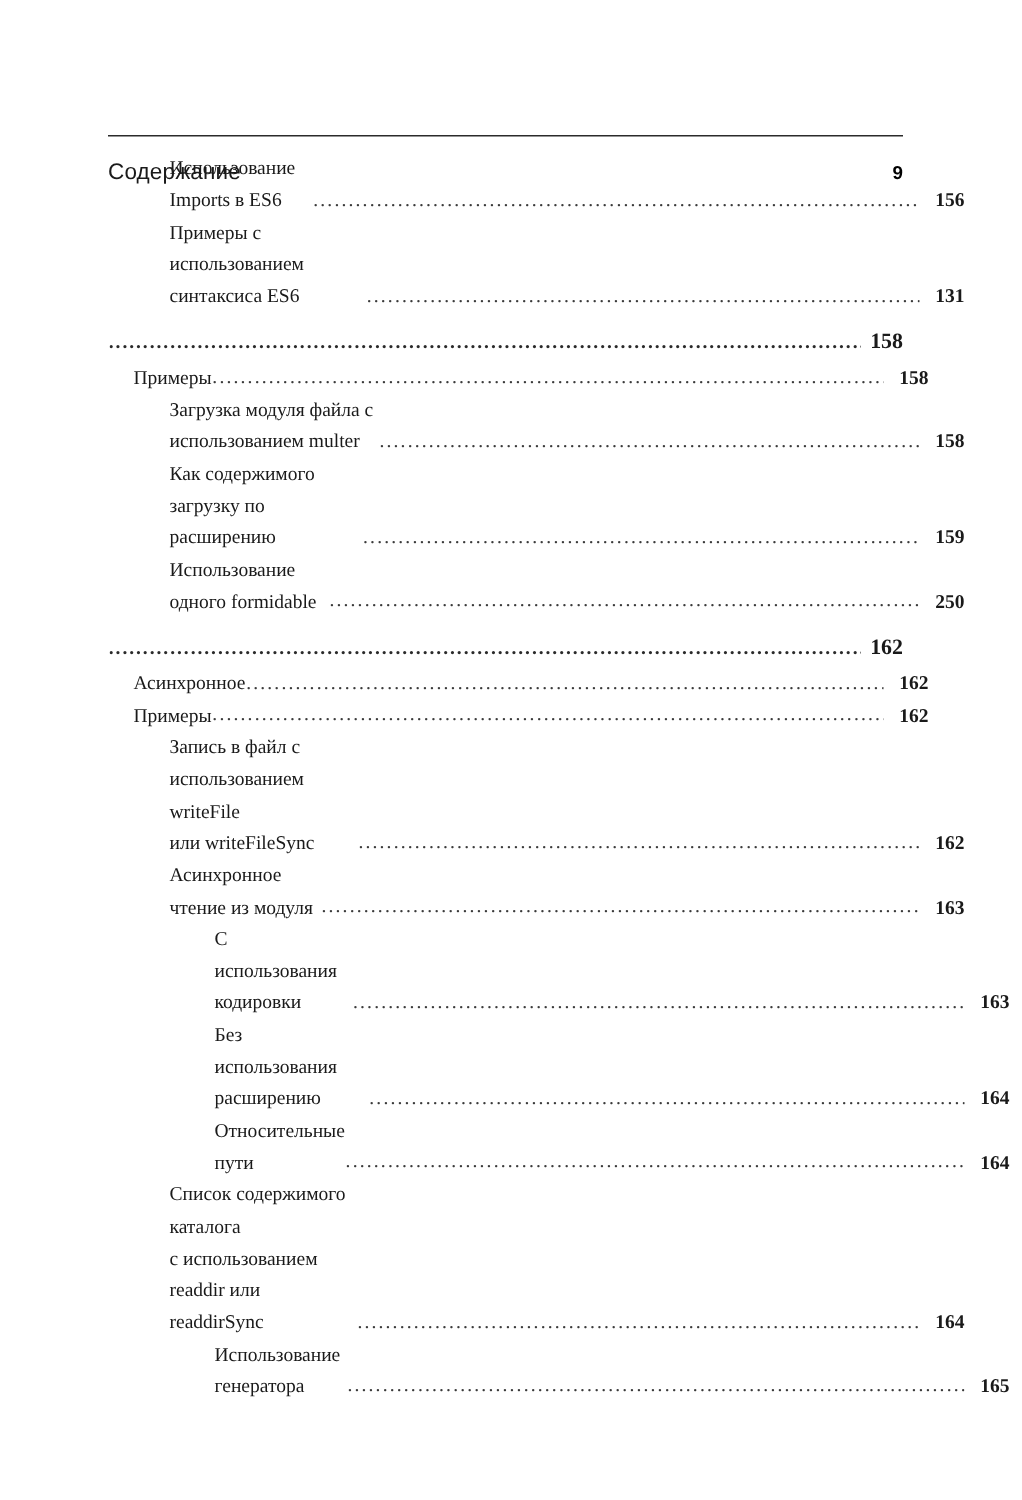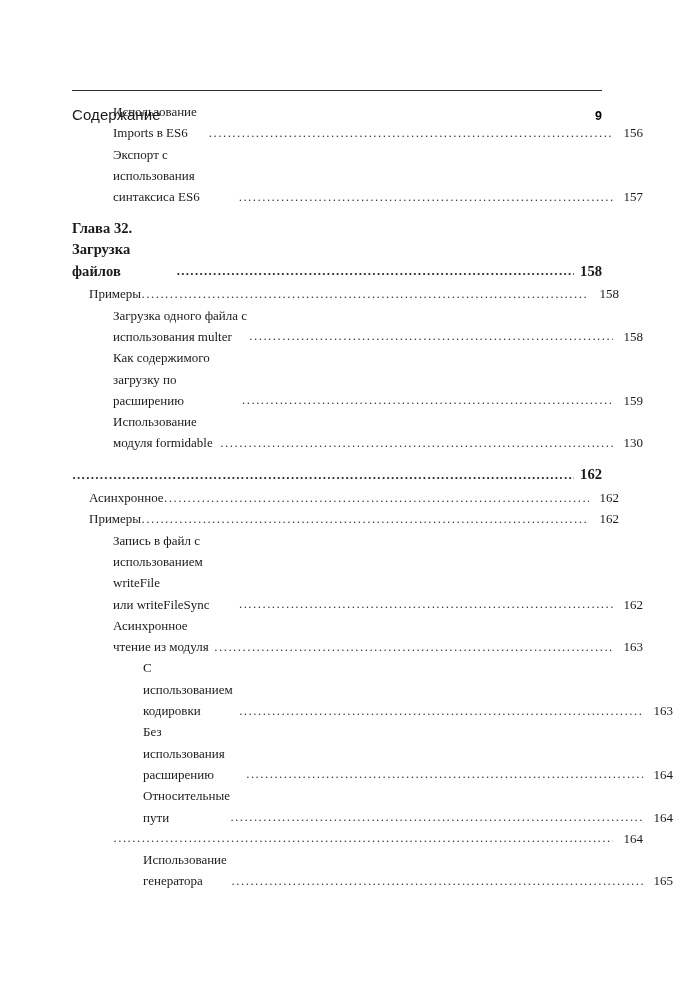--- a/index.html
+++ b/index.html
@@ -106,21 +106,21 @@
   .lvl-chapter .leader {
     letter-spacing: 1.3px;
     color: #2a2a2a;
   }
   .lvl-chapter .pageno { min-width: 28px; }
 
   .lvl-1 { padding-left: 17px; }
   .lvl-2 { padding-left: 41px; }
   .lvl-3 { padding-left: 71px; }
 
-  .lvl-1 .pageno, .lvl-2 .pageno, .lvl-3 .pageno { padding-left: 3.5px; }
+  .lvl-1 .pageno, .lvl-2 .pageno, .lvl-3 .pageno { padding-left: 3.5px; font-weight: bold; }
 
   
   .entry.wrap { align-items: flex-end; }
   .entry.wrap .label { max-width: 78%; }
 </style>
 </head>
 <body>
 
 <div class="page">
 
@@ -130,48 +130,47 @@
   </div>
   <div class="runhead-rule"></div>
 
   <div class="toc" id="toc-list">
       <div class="entry lvl-2">
         <span class="label">Использование Imports в ES6</span>
         <span class="leader"></span>
         <span class="pageno">156</span>
       </div>
       <div class="entry lvl-2">
-        <span class="label">Экспорт с использования синтаксиса ES6</span>
-        <span class="leader"></span>
-        <span class="pageno">157</span>
+        <span class="label">Примеры с использованием синтаксиса ES6</span>
+        <span class="leader"></span>
+        <span class="pageno">131</span>
       </div>
       <div class="entry lvl-chapter">
-        <span class="label">Глава 32. Загрузка файлов</span>
         <span class="leader"></span>
         <span class="pageno">158</span>
       </div>
       <div class="entry lvl-1">
         <span class="label">Примеры</span>
         <span class="leader"></span>
         <span class="pageno">158</span>
       </div>
       <div class="entry lvl-2">
-        <span class="label">Загрузка одного файла с использования multer</span>
+        <span class="label">Загрузка модуля файла с использованием multer</span>
         <span class="leader"></span>
         <span class="pageno">158</span>
       </div>
       <div class="entry lvl-2">
         <span class="label">Как содержимого загрузку по расширению</span>
         <span class="leader"></span>
         <span class="pageno">159</span>
       </div>
       <div class="entry lvl-2">
-        <span class="label">Использование модуля formidable</span>
-        <span class="leader"></span>
-        <span class="pageno">130</span>
+        <span class="label">Использование одного formidable</span>
+        <span class="leader"></span>
+        <span class="pageno">250</span>
       </div>
       <div class="entry lvl-chapter">
         <span class="leader"></span>
         <span class="pageno">162</span>
       </div>
       <div class="entry lvl-1">
         <span class="label">Асинхронное</span>
         <span class="leader"></span>
         <span class="pageno">162</span>
       </div>
@@ -185,35 +184,37 @@
 или writeFileSync</span>
         <span class="leader"></span>
         <span class="pageno">162</span>
       </div>
       <div class="entry lvl-2">
         <span class="label">Асинхронное чтение из модуля</span>
         <span class="leader"></span>
         <span class="pageno">163</span>
       </div>
       <div class="entry lvl-3">
-        <span class="label">С использованием кодировки</span>
+        <span class="label">С использования кодировки</span>
         <span class="leader"></span>
         <span class="pageno">163</span>
       </div>
       <div class="entry lvl-3">
         <span class="label">Без использования расширению</span>
         <span class="leader"></span>
         <span class="pageno">164</span>
       </div>
       <div class="entry lvl-3">
         <span class="label">Относительные пути</span>
         <span class="leader"></span>
         <span class="pageno">164</span>
       </div>
       <div class="entry lvl-2 wrap">
+        <span class="label">Список содержимого каталога
+с использованием readdir или readdirSync</span>
         <span class="leader"></span>
         <span class="pageno">164</span>
       </div>
       <div class="entry lvl-3">
         <span class="label">Использование генератора</span>
         <span class="leader"></span>
         <span class="pageno">165</span>
       </div>
     </div>
 

